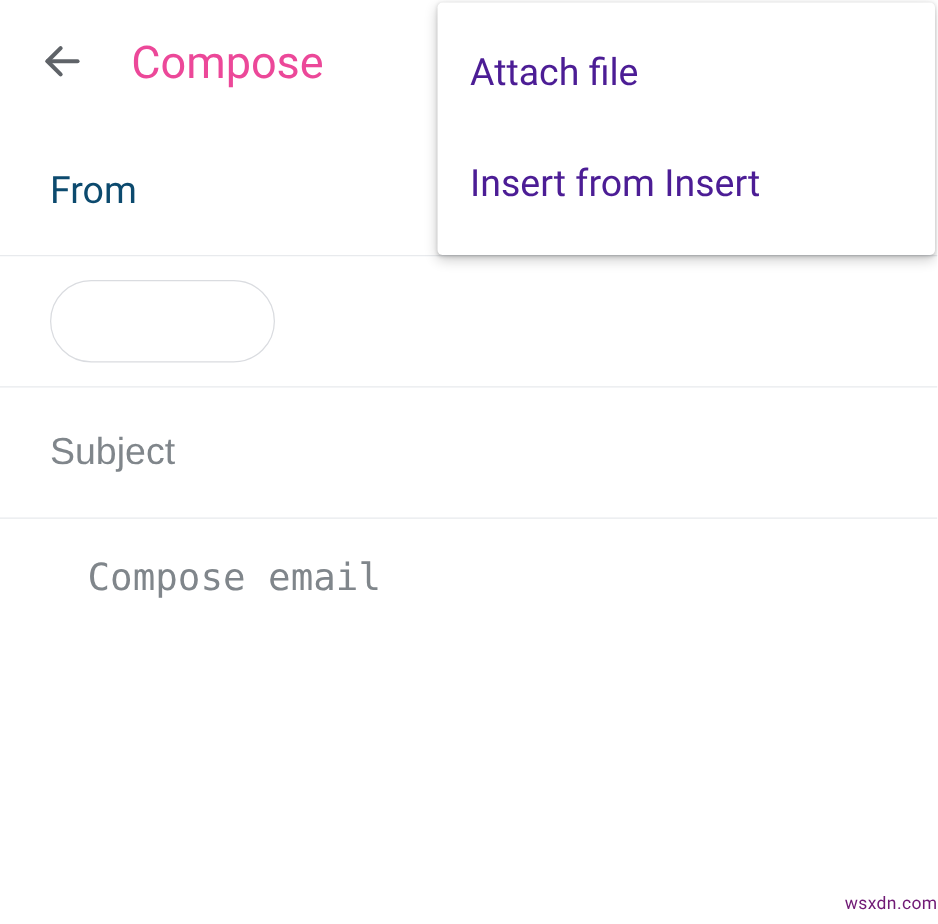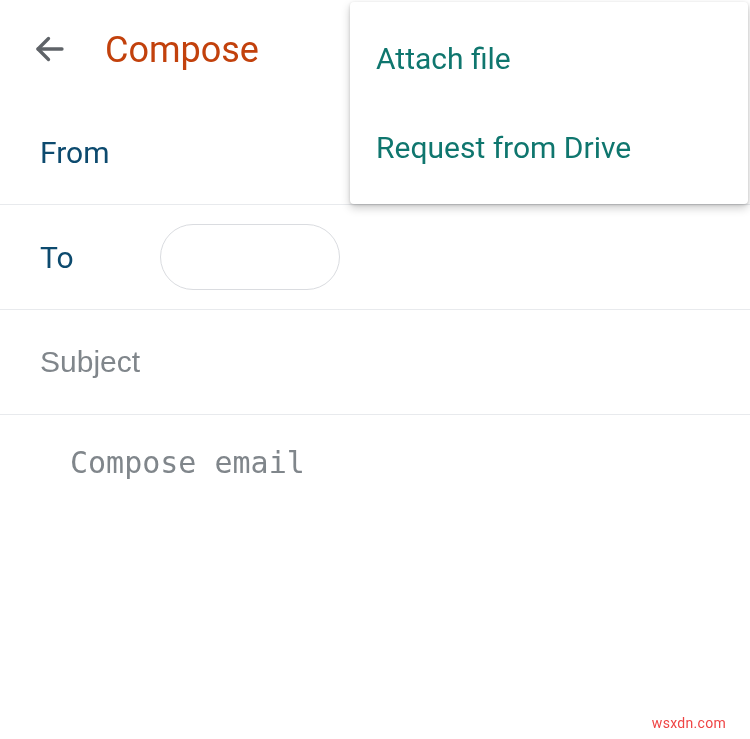--- a/index.html
+++ b/index.html
@@ -30,21 +30,21 @@
       color: #5f6368;
       margin-right: 25px;
     }
     .back-btn svg {
       width: 36px;
       height: 36px;
     }
     .title {
       font-size: 36px;
       font-weight: 400;
-      color: #c2410c;
+      color: #ec4899;
     }
     .row {
       width: 100%;
       min-height: 105px;
       display: flex;
       align-items: center;
       padding: 0 40px;
       border-bottom: 1px solid #e8eaed;
     }
     .row.from { border-top: none; }
@@ -108,30 +108,30 @@
     .menu-item {
       width: 100%;
       background: none;
       border: none;
       text-align: left;
       padding: 0 26px;
       height: 89px;
       display: flex;
       align-items: center;
       font-size: 30px;
-      color: #0f766e;
+      color: #4c1d95;
       cursor: pointer;
       font-family: inherit;
     }
     .watermark {
       position: absolute;
       bottom: 8px;
-      right: 24px;
+      right: 0;
       font-size: 14px;
-      color: #ef4444;
+      color: #701a75;
       letter-spacing: 0.3px;
     }
   </style>
 </head>
 <body>
 
 <div class="header">
   <button class="back-btn">
     <span>
       <svg viewBox="0 0 24 24" fill="none" stroke="#5f6368" stroke-width="2.2" stroke-linecap="round" stroke-linejoin="round">
@@ -141,32 +141,31 @@
     </span>
   </button>
   <div class="title">Compose</div>
 </div>
 
 <div class="row from">
   <div class="label">From</div>
 </div>
 
 <div class="row">
-  <div class="label">To</div>
   <div class="chip-wrap">
     <div class="chip"></div>
   </div>
 </div>
 
 <div class="row subject-row">
   <input class="subject-input" type="text" placeholder="Subject" style="">
 </div>
 
 <div class="row body-row">
   <textarea class="body-area" placeholder="Compose email" style=""></textarea>
 </div>
 
 <div class="menu">
   <button class="menu-item">Attach file</button>
-  <button class="menu-item">Request from Drive</button>
+  <button class="menu-item">Insert from Insert</button>
 </div>
 
 <div class="watermark">wsxdn.com</div>
 
 </body></html>

